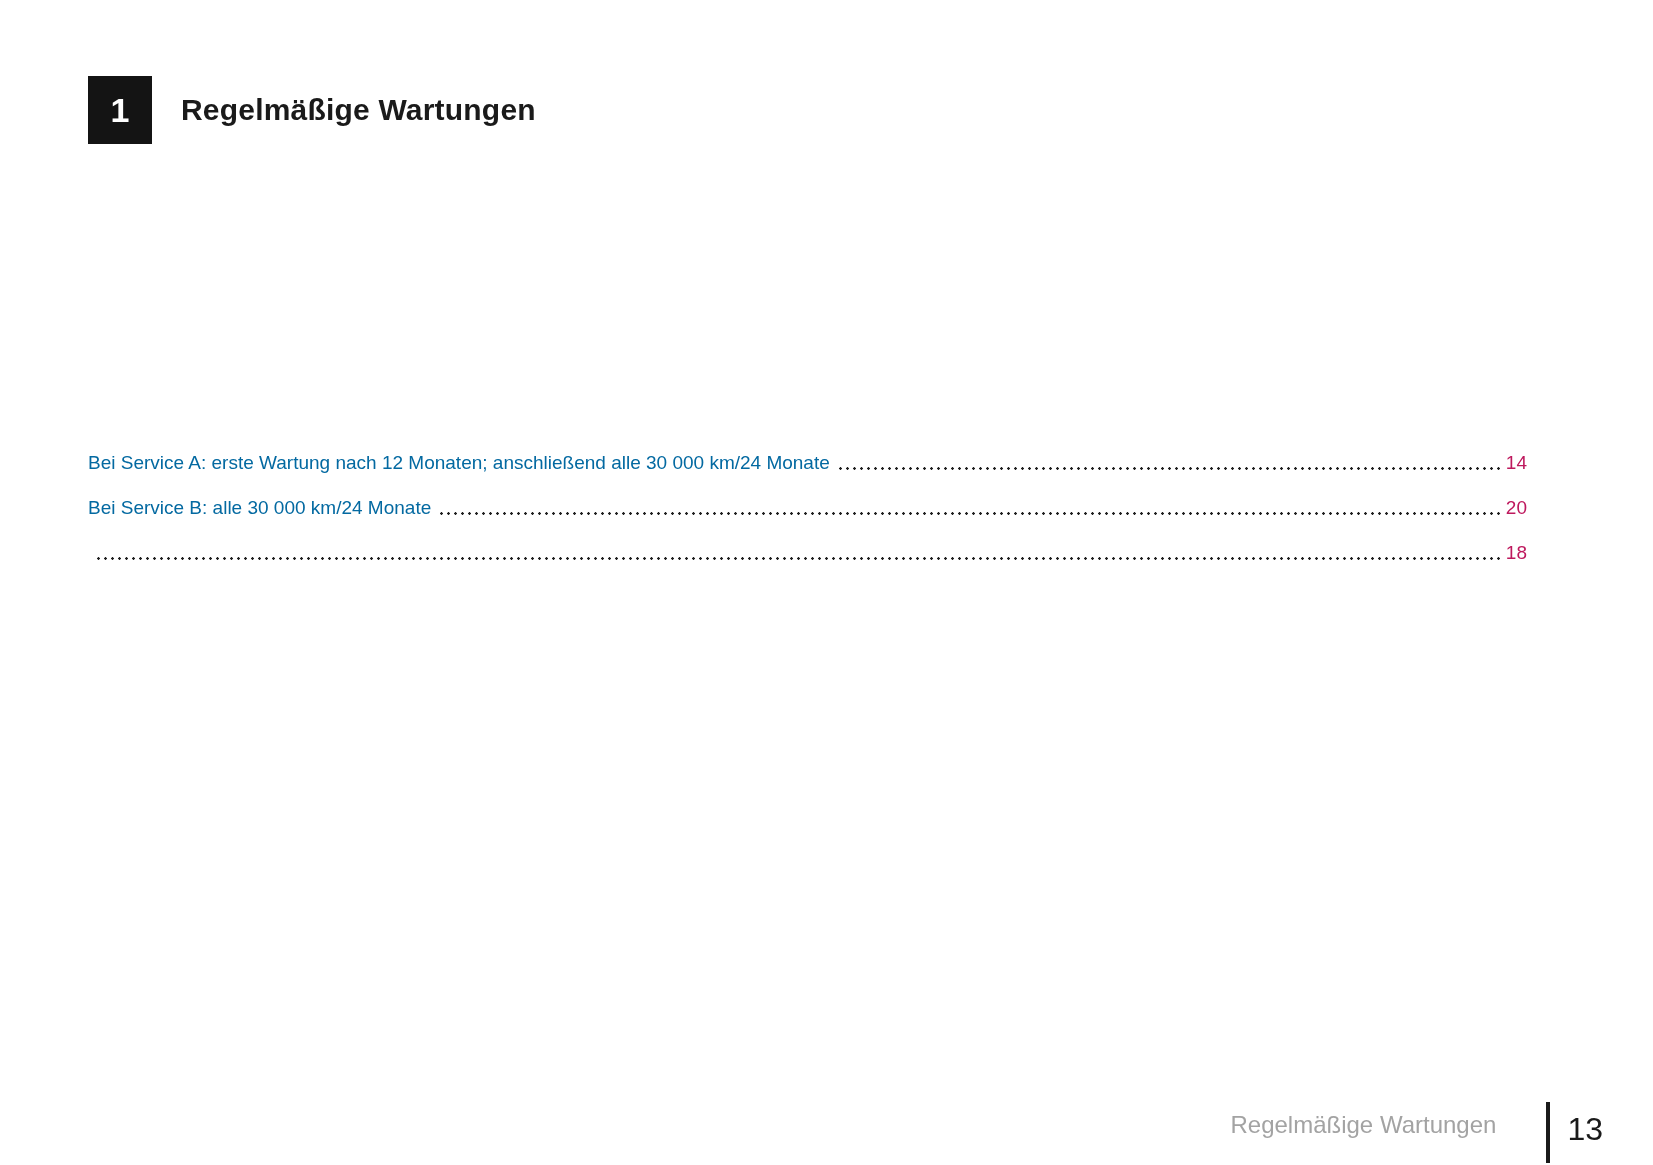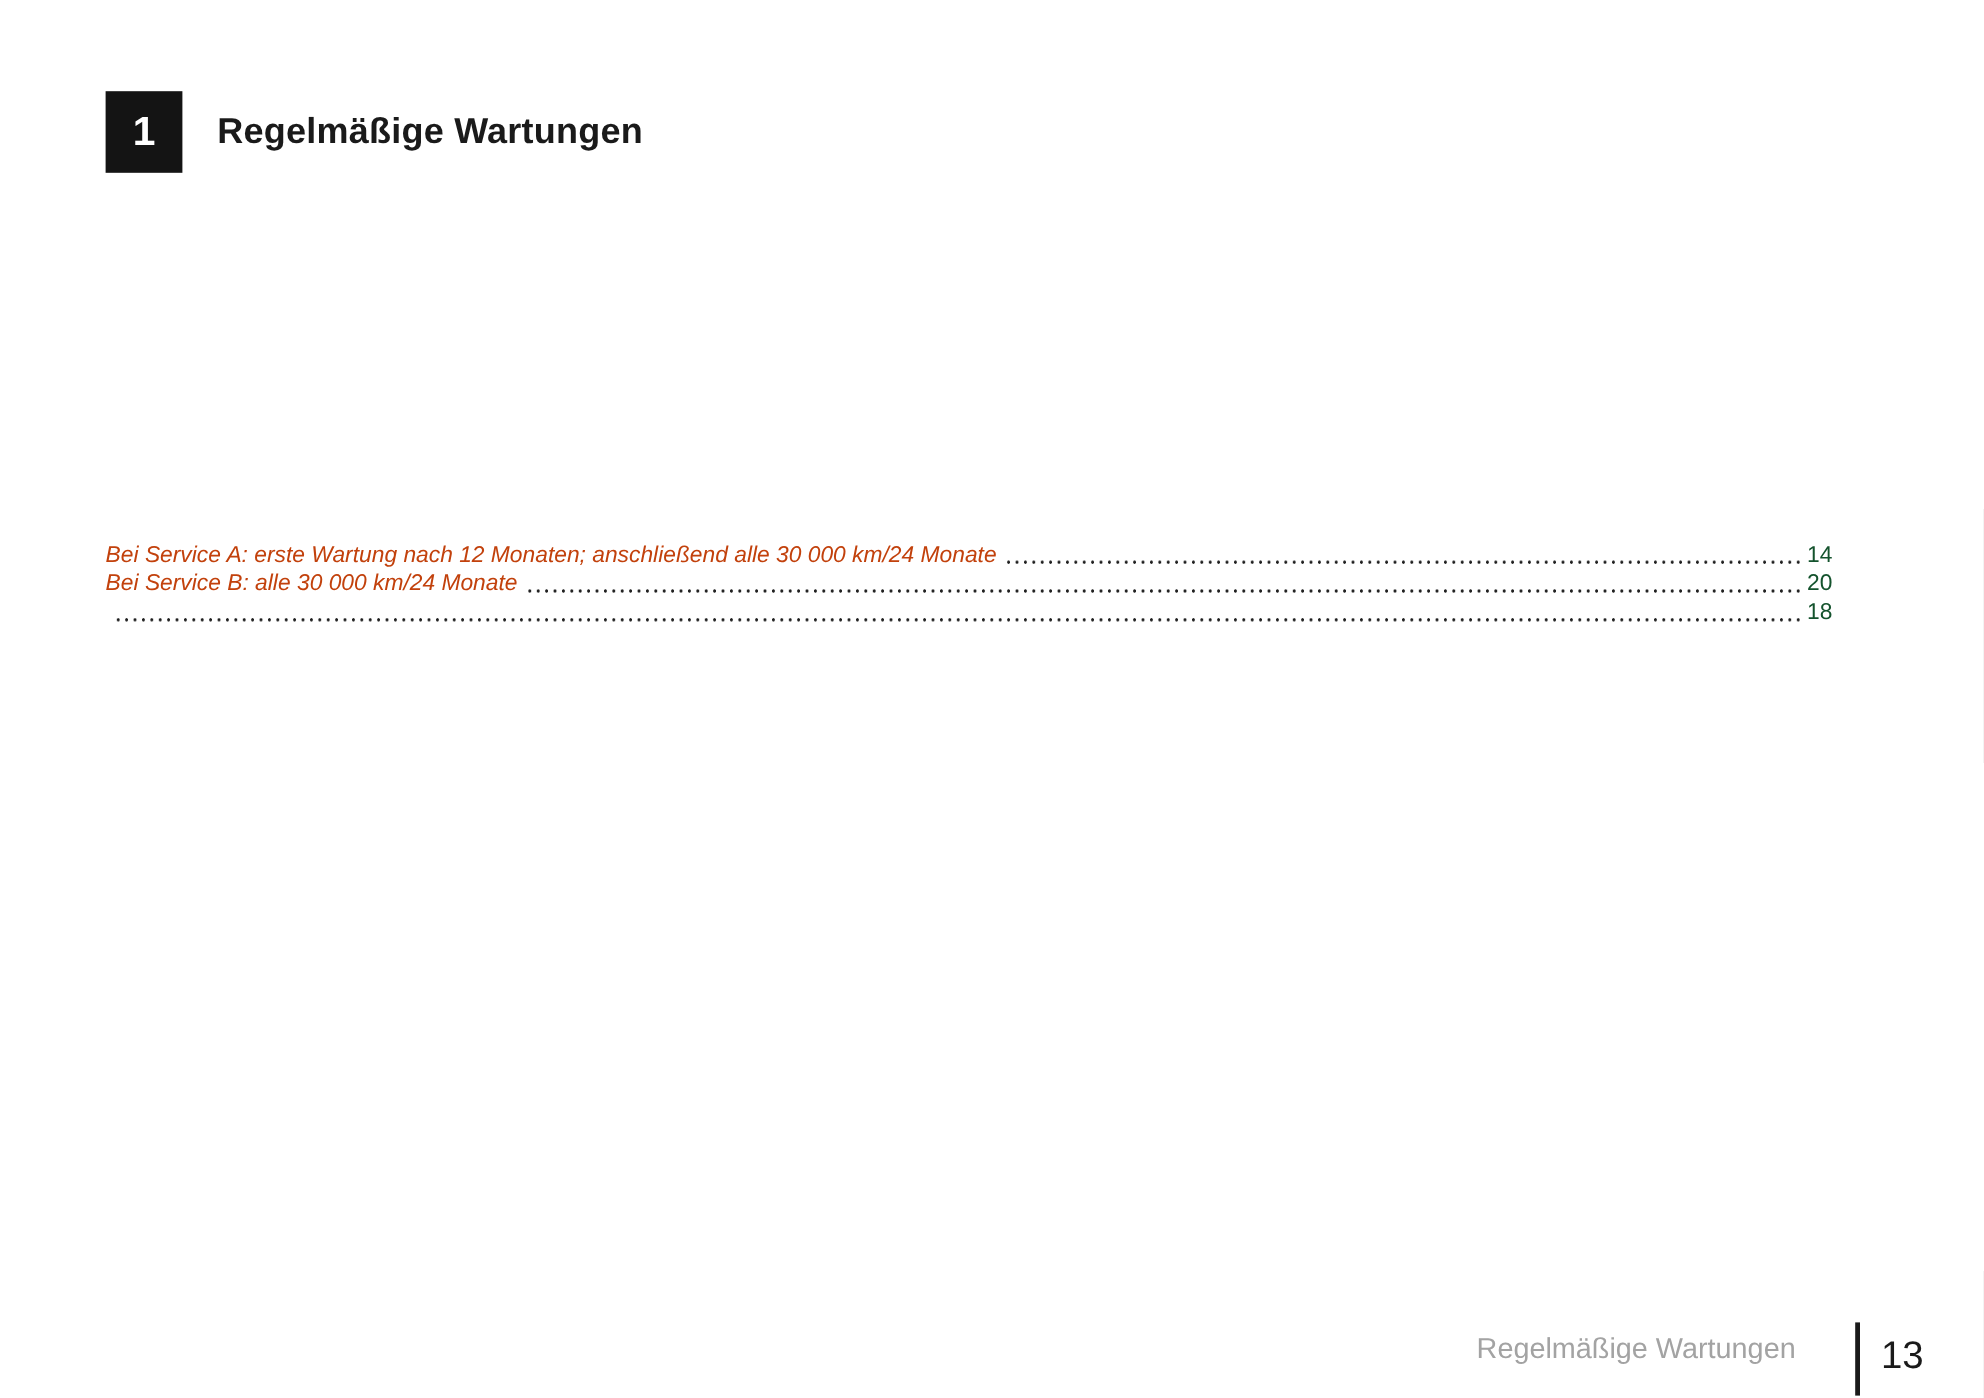--- a/index.html
+++ b/index.html
@@ -54,38 +54,37 @@
     top: 451px;
     width: 1439px;
   }
   .toc-row {
     display: flex;
     align-items: flex-end;
     height: 24px;
     font-size: 19px;
     line-height: 24px;
   }
-  .toc-row + .toc-row { }
+  .toc-row + .toc-row { margin-top: 21px; }
   .toc-label {
     white-space: nowrap;
-    color: #c2410c;
-    font-style: italic;
+    color: #0369a1;
   }
   .toc-leader {
     flex: 1 1 auto;
     height: 3px;
     margin: 0 4px 5px 7px;
     background-image: radial-gradient(circle, #1f1f1f 1.1px, rgba(0,0,0,0) 1.5px);
     background-size: 7px 3px;
     background-repeat: repeat-x;
     background-position: left bottom;
   }
   .toc-page {
     white-space: nowrap;
-    color: #14532d;
+    color: #be185d;
     text-align: right;
   }
 
   
   .footer {
     position: absolute;
     right: 50px;
     bottom: 2px;
     height: 61px;
     display: flex;

